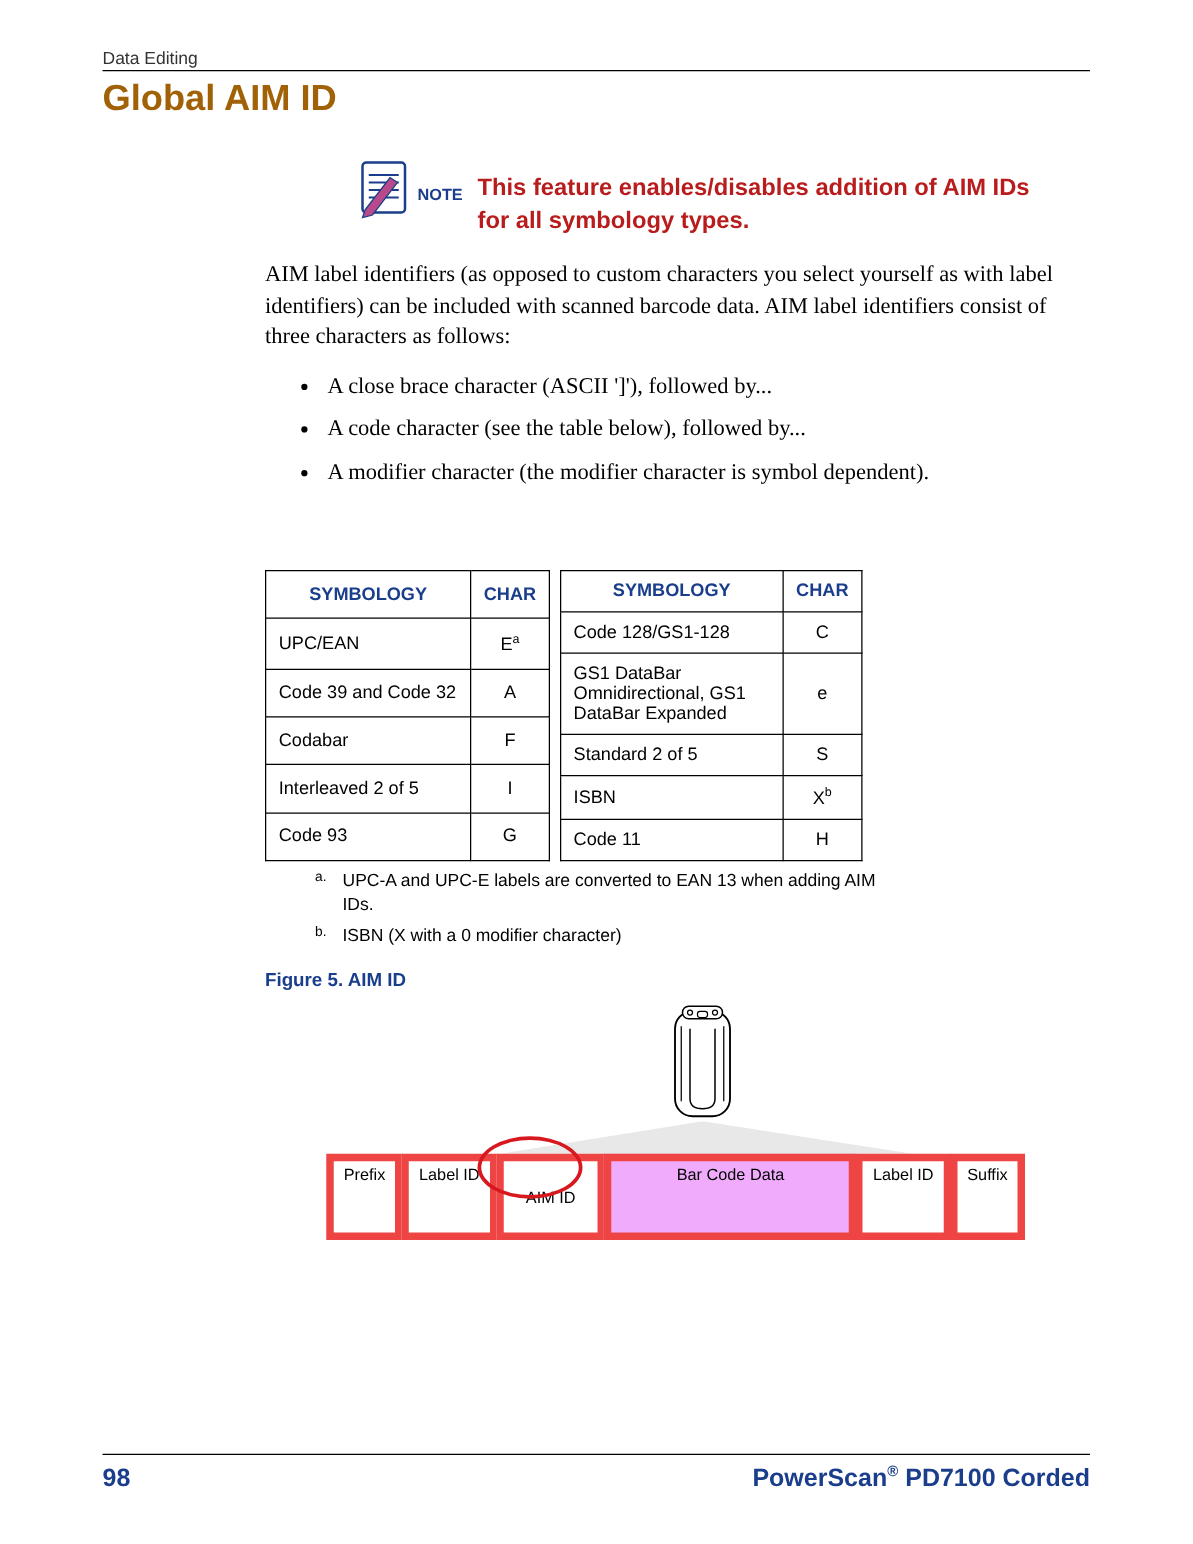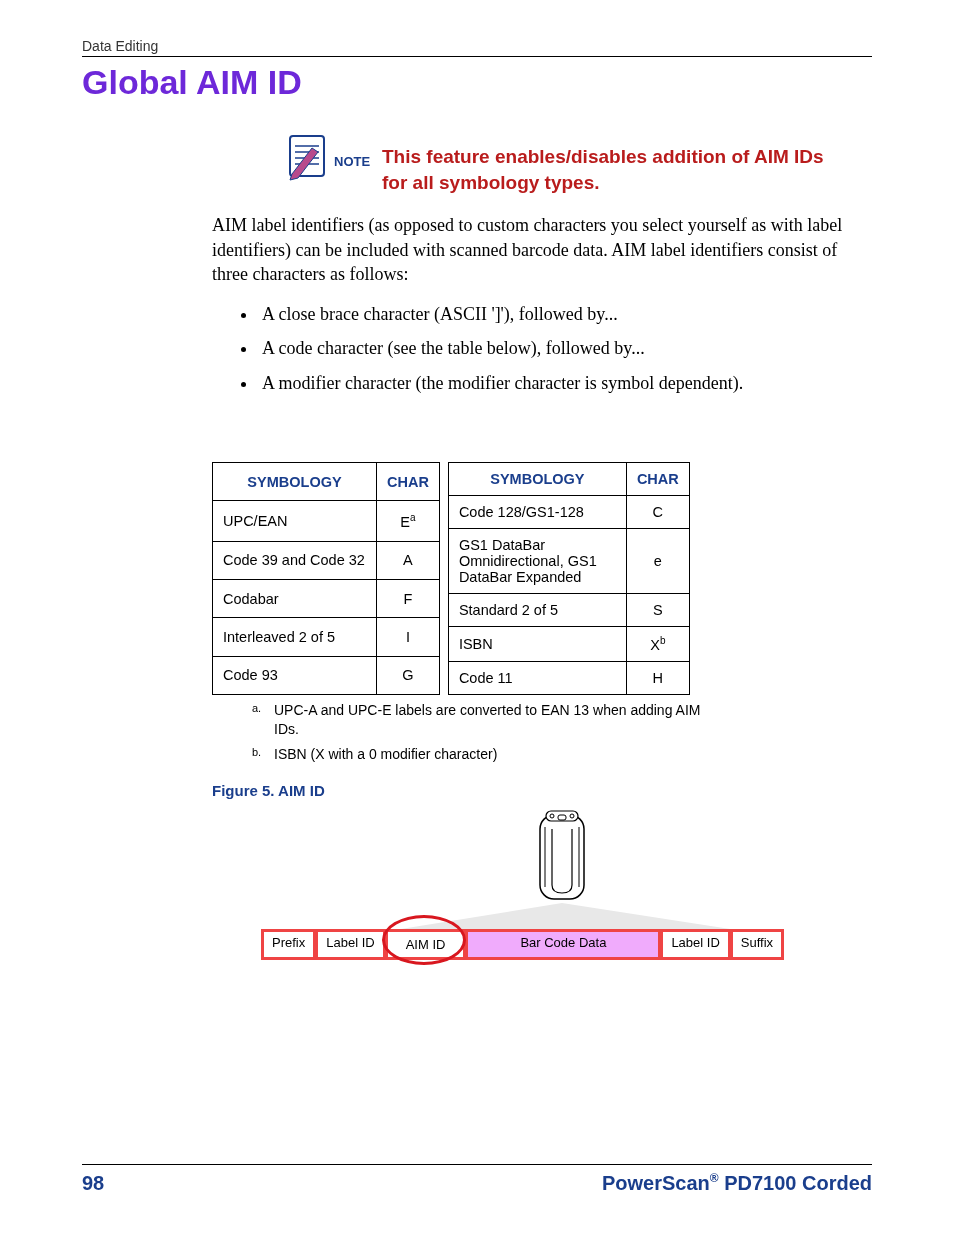--- a/index.html
+++ b/index.html
@@ -19,22 +19,22 @@
     margin-bottom: 2px;
   }
   .rule {
     border: none;
     border-top: 1px solid #000;
     margin-bottom: 6px;
   }
   h1.page-title {
     font-family: Arial, Helvetica, sans-serif;
     font-weight: bold;
-    font-size: 34px;
-    color: #6d28d9;
+    font-size: 29px;
+    color: #a16207;
     margin-bottom: 28px;
   }
   .note-row {
     display: flex;
     align-items: flex-start;
     gap: 30px;
     margin-left: 200px;
     margin-bottom: 18px;
   }
   .note-icon-col {
@@ -142,27 +142,27 @@
   }
   .seg-row {
     position: absolute;
     top: 122px;
     left: 0;
     display: flex;
     font-family: Arial, Helvetica, sans-serif;
     font-size: 13px;
   }
   .seg {
-    border: 3px solid #ef4444;
+    border: 6px solid #ef4444;
     padding: 3px 8px;
     background: #fff;
     margin-left: -1px;
     white-space: nowrap;
   }
-  .seg.aim { padding: 5px 18px; }
+  .seg.aim { padding: 21px 18px; }
   .seg.data {
     padding: 3px 52px;
     background: #f0abfc;
   }
   .red-ellipse {
     position: absolute;
     left: 120px;
     top: 108px;
     width: 84px;
     height: 50px;

